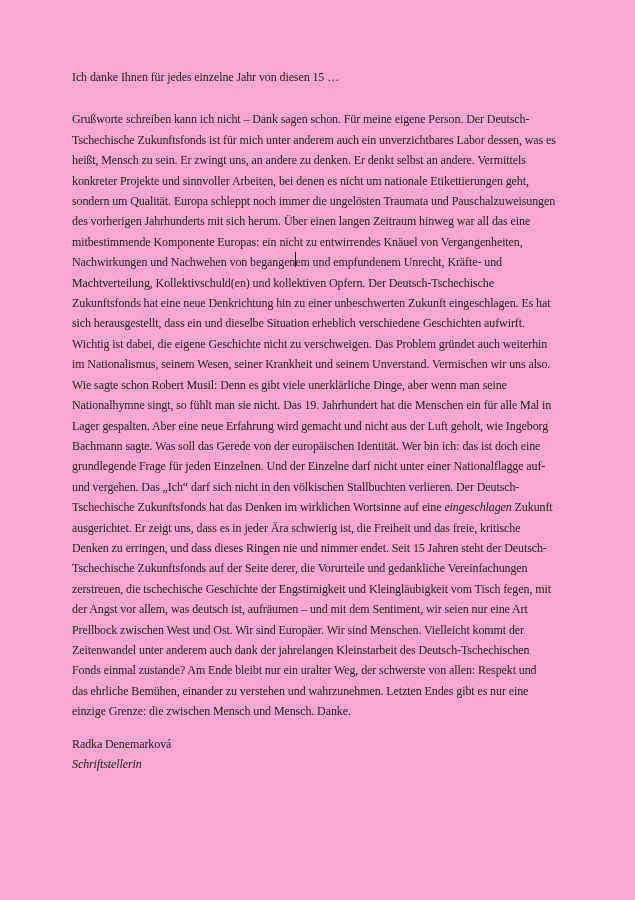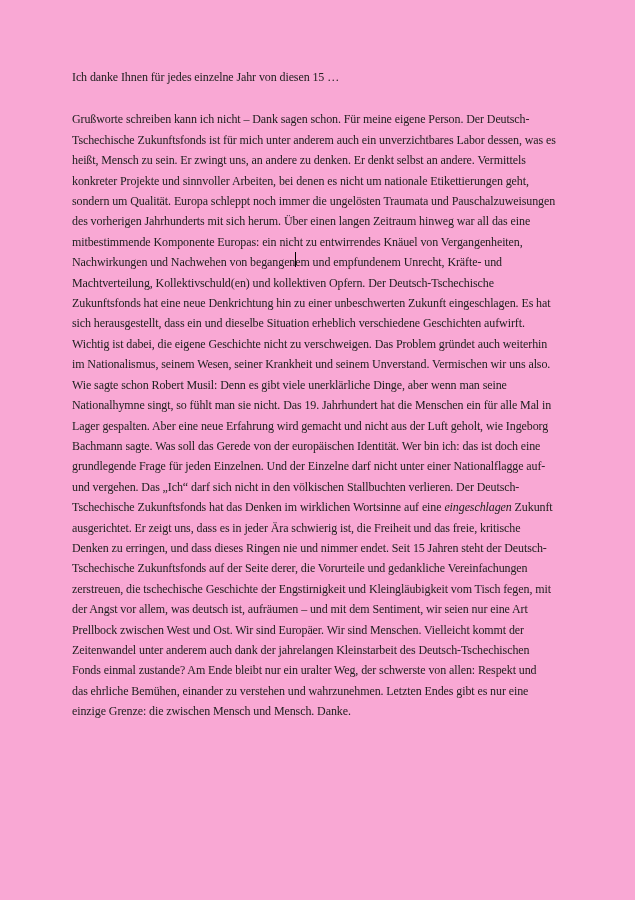--- a/index.html
+++ b/index.html
@@ -70,18 +70,20 @@
 Tschechische Zukunftsfonds auf der Seite derer, die Vorurteile und gedankliche Vereinfachungen
 zerstreuen, die tschechische Geschichte der Engstirnigkeit und Kleingläubigkeit vom Tisch fegen, mit
 der Angst vor allem, was deutsch ist, aufräumen – und mit dem Sentiment, wir seien nur eine Art
 Prellbock zwischen West und Ost. Wir sind Europäer. Wir sind Menschen. Vielleicht kommt der
 Zeitenwandel unter anderem auch dank der jahrelangen Kleinstarbeit des Deutsch-Tschechischen
 Fonds einmal zustande? Am Ende bleibt nur ein uralter Weg, der schwerste von allen: Respekt und
 das ehrliche Bemühen, einander zu verstehen und wahrzunehmen. Letzten Endes gibt es nur eine
 einzige Grenze: die zwischen Mensch und Mensch. Danke.</span></p>
 
     <div class="signature">
+      <p>Radka Denemarková</p>
+      <p class="it">Schriftstellerin</p>
     </div>
 
   </div>
 
   <div class="caret"></div>
 </div>
 
 </body></html>

